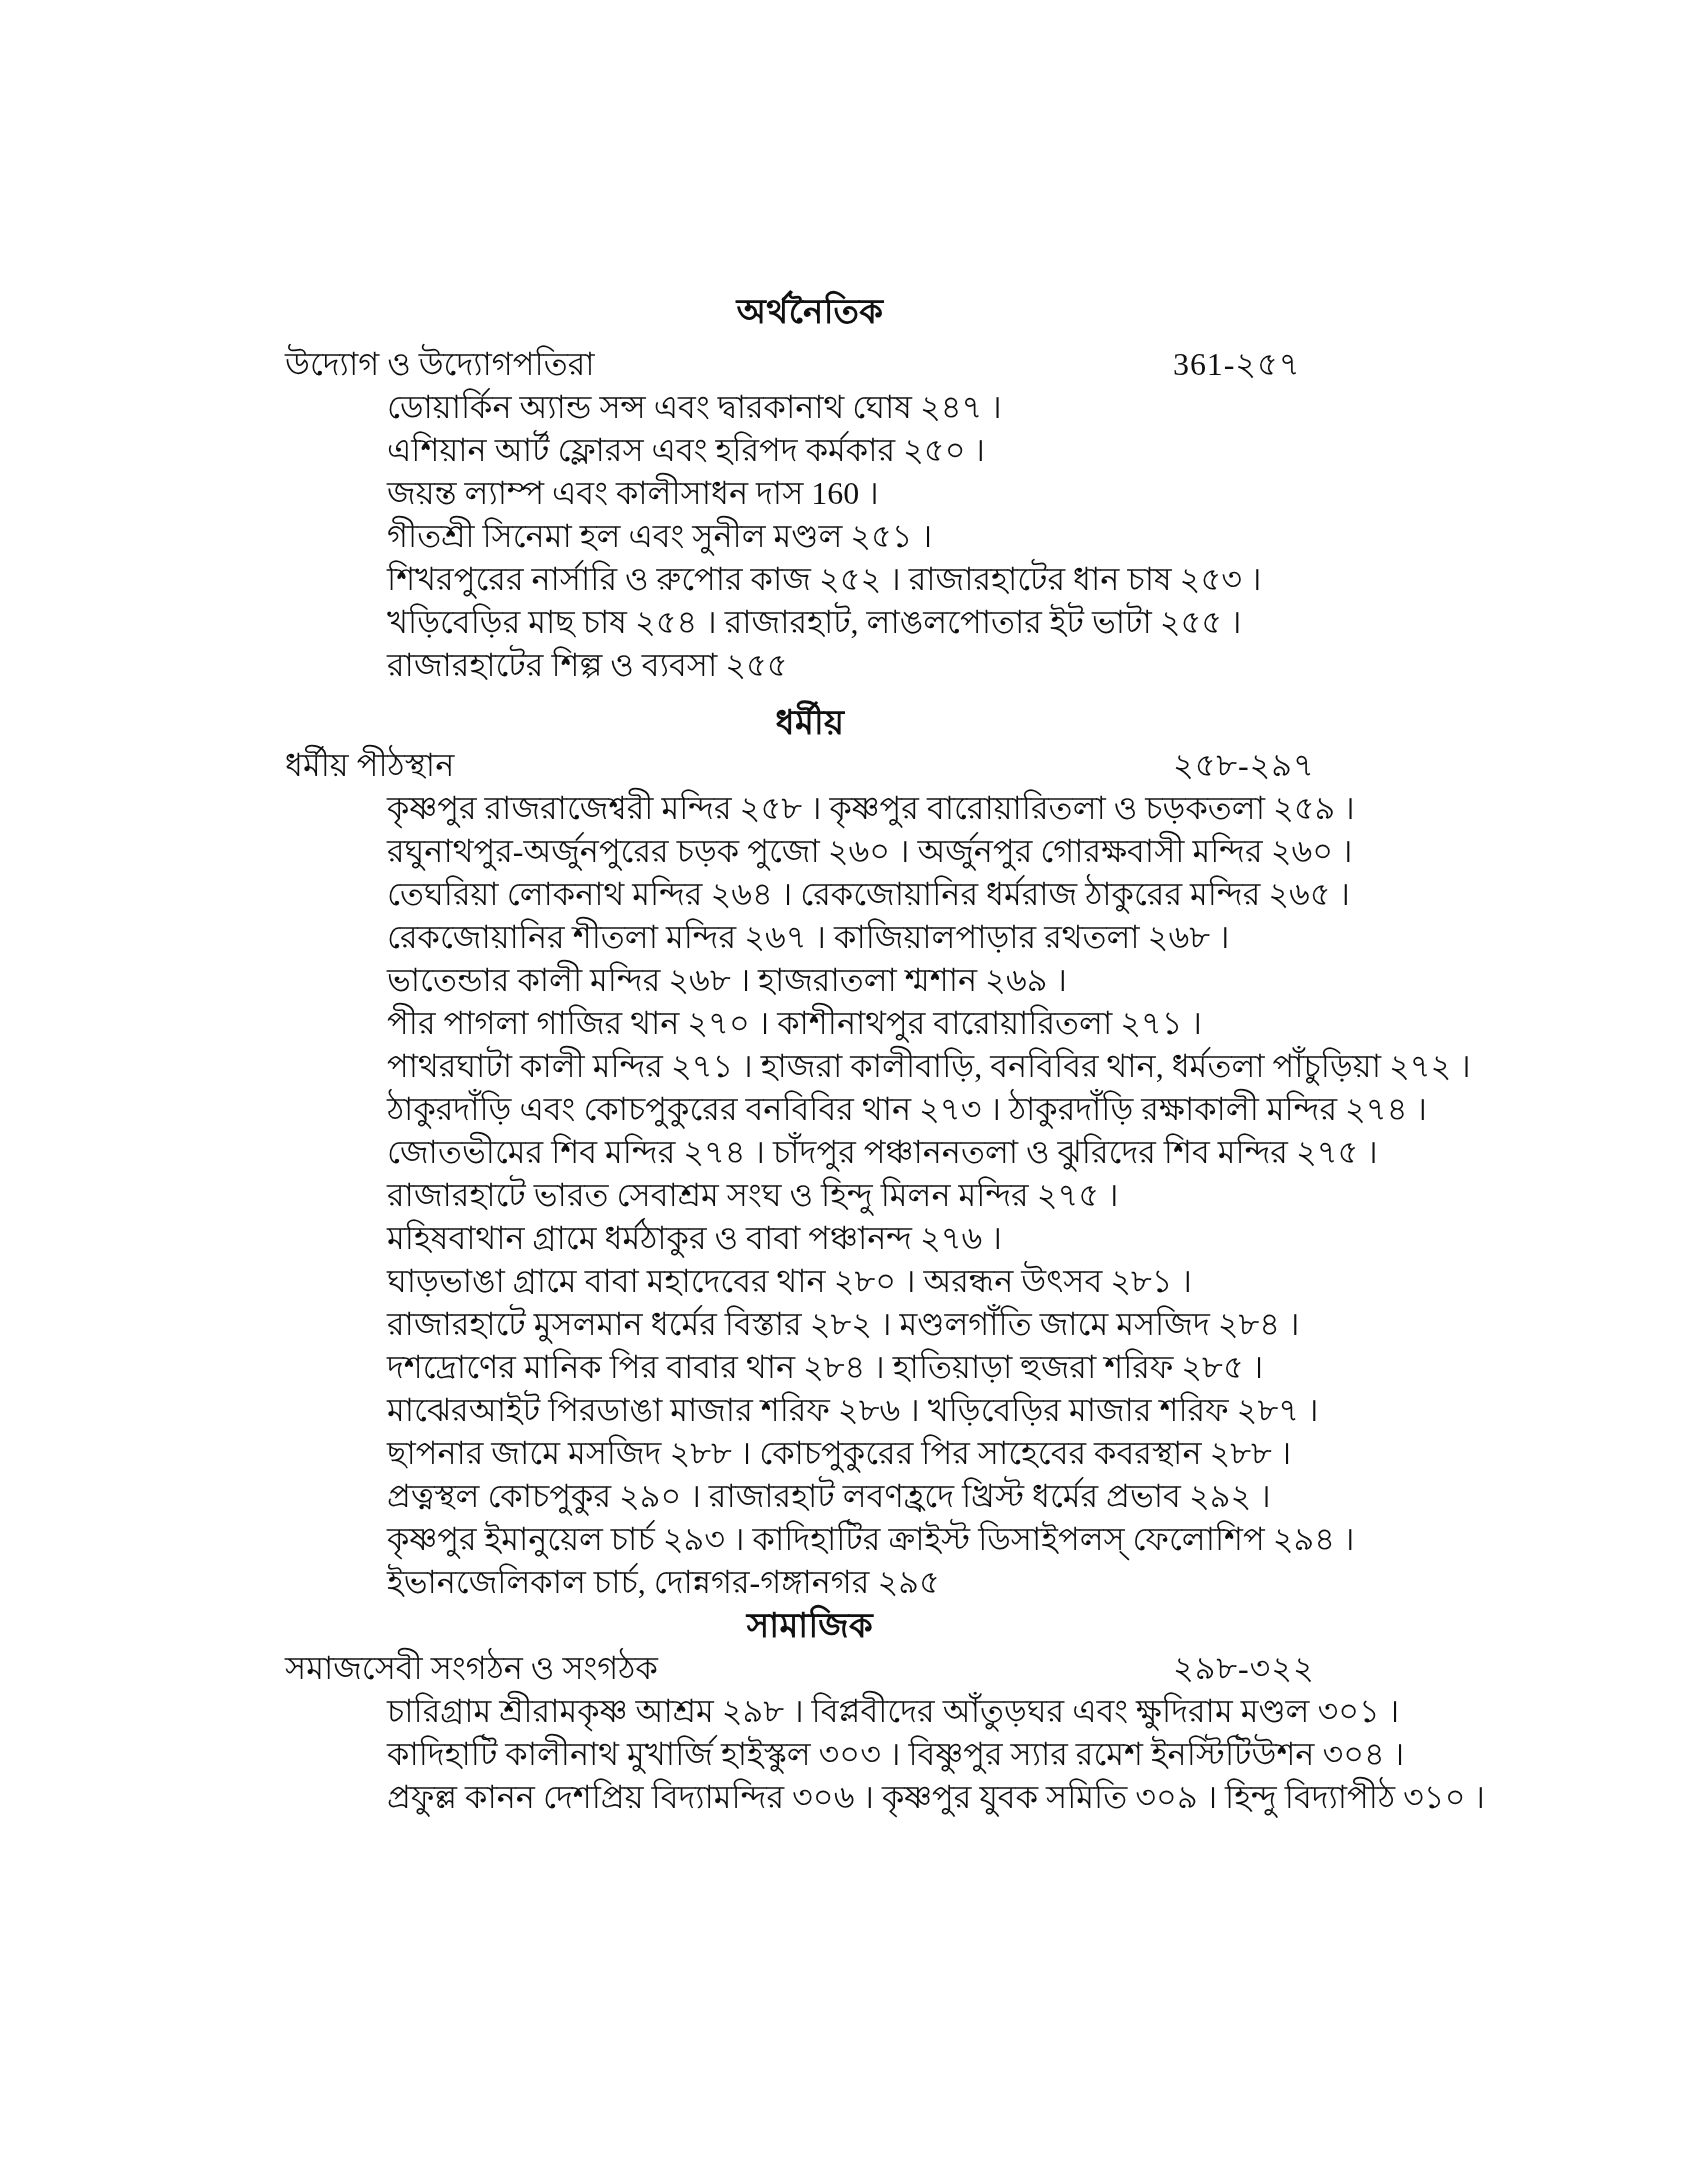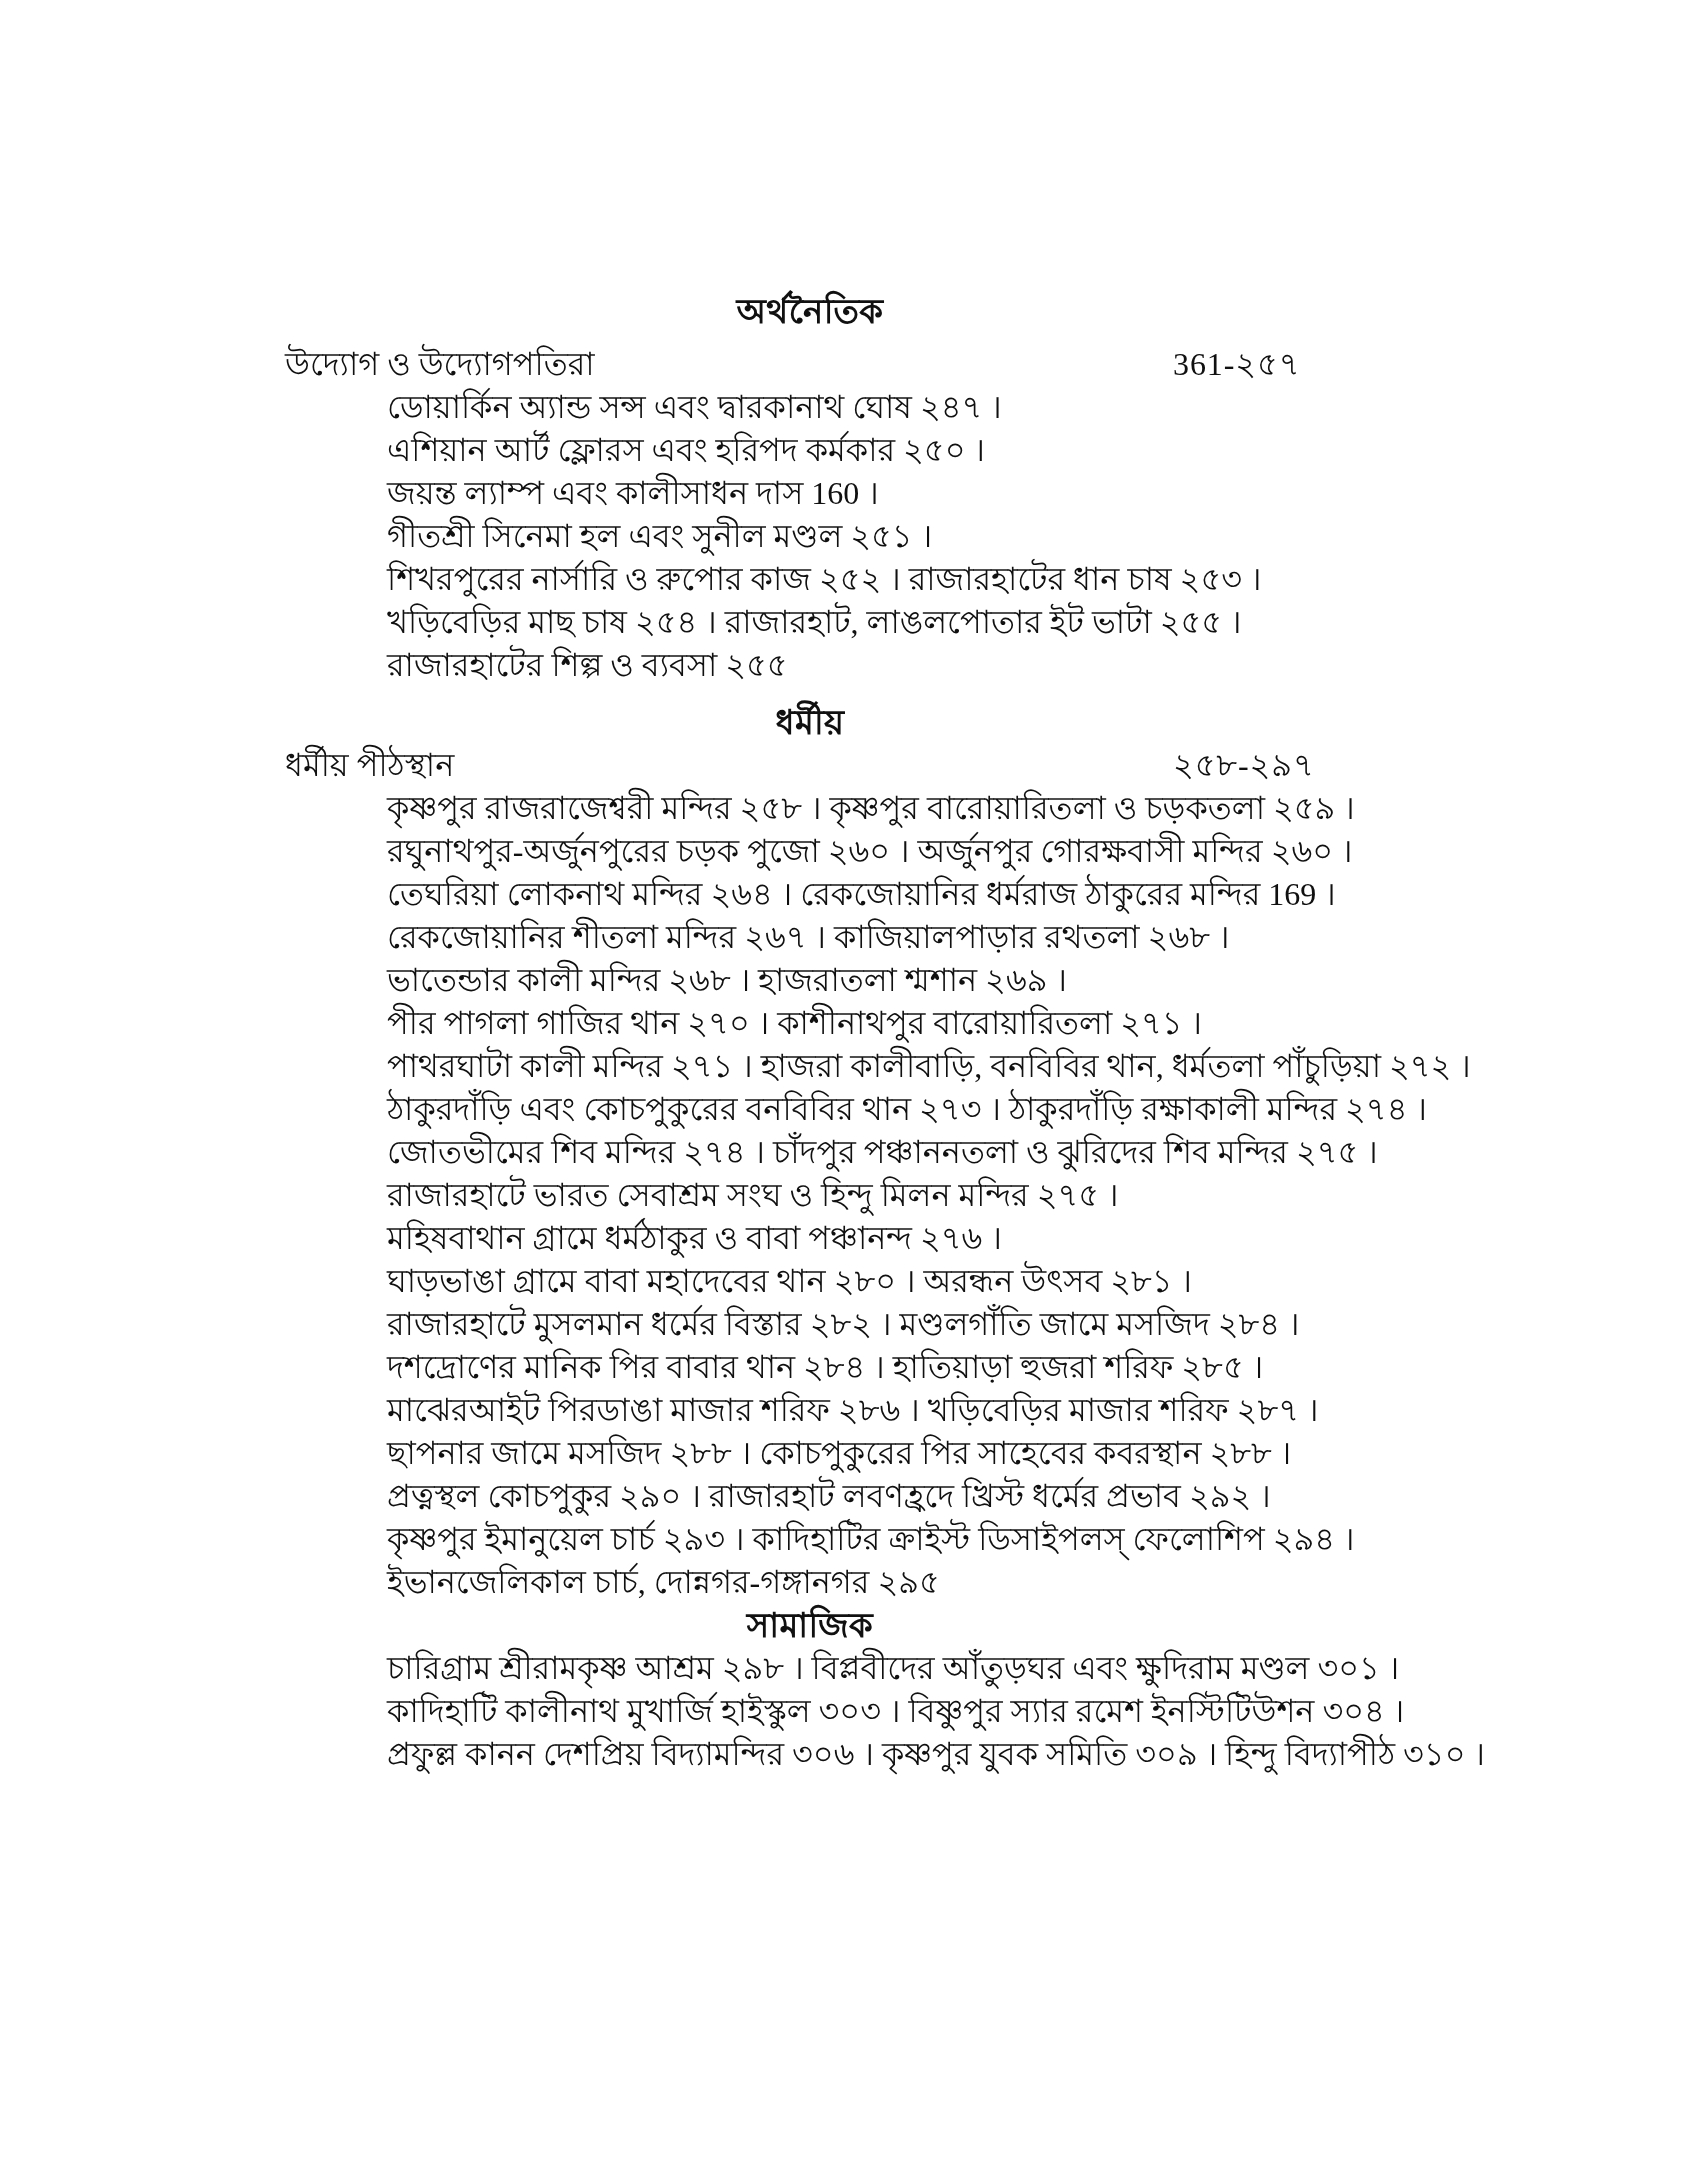--- a/index.html
+++ b/index.html
@@ -77,21 +77,21 @@
 
   <section class="section">
     <h2 class="section-header">ধর্মীয়</h2>
     <div class="section-row">
       <span class="section-title">ধর্মীয় পীঠস্থান</span>
       <span class="section-range">২৫৮-২৯৭</span>
     </div>
     <div class="entries">
           <div class="entry">কৃষ্ণপুর রাজরাজেশ্বরী মন্দির ২৫৮ । কৃষ্ণপুর বারোয়ারিতলা ও চড়কতলা ২৫৯ ।</div>
           <div class="entry">রঘুনাথপুর-অর্জুনপুরের চড়ক পুজো ২৬০ । অর্জুনপুর গোরক্ষবাসী মন্দির ২৬০ ।</div>
-          <div class="entry">তেঘরিয়া লোকনাথ মন্দির ২৬৪ । রেকজোয়ানির ধর্মরাজ ঠাকুরের মন্দির 169 ।</div>
+          <div class="entry">তেঘরিয়া লোকনাথ মন্দির ২৬৪ । রেকজোয়ানির ধর্মরাজ ঠাকুরের মন্দির ২৬৫ ।</div>
           <div class="entry">রেকজোয়ানির শীতলা মন্দির ২৬৭ । কাজিয়ালপাড়ার রথতলা ২৬৮ ।</div>
           <div class="entry">ভাতেন্ডার কালী মন্দির ২৬৮ । হাজরাতলা শ্মশান ২৬৯ ।</div>
           <div class="entry">পীর পাগলা গাজির থান ২৭০ । কাশীনাথপুর বারোয়ারিতলা ২৭১ ।</div>
           <div class="entry">পাথরঘাটা কালী মন্দির ২৭১ । হাজরা কালীবাড়ি, বনবিবির থান, ধর্মতলা পাঁচুড়িয়া ২৭২ ।</div>
           <div class="entry">ঠাকুরদাঁড়ি এবং কোচপুকুরের বনবিবির থান ২৭৩ । ঠাকুরদাঁড়ি রক্ষাকালী মন্দির ২৭৪ ।</div>
           <div class="entry">জোতভীমের শিব মন্দির ২৭৪ । চাঁদপুর পঞ্চাননতলা ও ঝুরিদের শিব মন্দির ২৭৫ ।</div>
           <div class="entry">রাজারহাটে ভারত সেবাশ্রম সংঘ ও হিন্দু মিলন মন্দির ২৭৫ ।</div>
           <div class="entry">মহিষবাথান গ্রামে ধর্মঠাকুর ও বাবা পঞ্চানন্দ ২৭৬ ।</div>
           <div class="entry">ঘাড়ভাঙা গ্রামে বাবা মহাদেবের থান ২৮০ । অরন্ধন উৎসব ২৮১ ।</div>
           <div class="entry">রাজারহাটে মুসলমান ধর্মের বিস্তার ২৮২ । মণ্ডলগাঁতি জামে মসজিদ ২৮৪ ।</div>
@@ -99,20 +99,24 @@
           <div class="entry">মাঝেরআইট পিরডাঙা মাজার শরিফ ২৮৬ । খড়িবেড়ির মাজার শরিফ ২৮৭ ।</div>
           <div class="entry">ছাপনার জামে মসজিদ ২৮৮ । কোচপুকুরের পির সাহেবের কবরস্থান ২৮৮ ।</div>
           <div class="entry">প্রত্নস্থল কোচপুকুর ২৯০ । রাজারহাট লবণহ্রদে খ্রিস্ট ধর্মের প্রভাব ২৯২ ।</div>
           <div class="entry">কৃষ্ণপুর ইমানুয়েল চার্চ ২৯৩ । কাদিহাটির ক্রাইস্ট ডিসাইপলস্ ফেলোশিপ ২৯৪ ।</div>
           <div class="entry">ইভানজেলিকাল চার্চ, দোন্নগর-গঙ্গানগর ২৯৫</div>
         </div>
   </section>
 
   <section class="section">
     <h2 class="section-header">সামাজিক</h2>
+    <div class="section-row">
+      <span class="section-title">সমাজসেবী সংগঠন ও সংগঠক</span>
+      <span class="section-range">২৯৮-৩২২</span>
+    </div>
     <div class="entries">
           <div class="entry">চারিগ্রাম শ্রীরামকৃষ্ণ আশ্রম ২৯৮ । বিপ্লবীদের আঁতুড়ঘর এবং ক্ষুদিরাম মণ্ডল ৩০১ ।</div>
           <div class="entry">কাদিহাটি কালীনাথ মুখার্জি হাইস্কুল ৩০৩ । বিষ্ণুপুর স্যার রমেশ ইনস্টিটিউশন ৩০৪ ।</div>
           <div class="entry">প্রফুল্ল কানন দেশপ্রিয় বিদ্যামন্দির ৩০৬ । কৃষ্ণপুর যুবক সমিতি ৩০৯ । হিন্দু বিদ্যাপীঠ ৩১০ ।</div>
         </div>
   </section>
 </div>
 </main>
 
 

